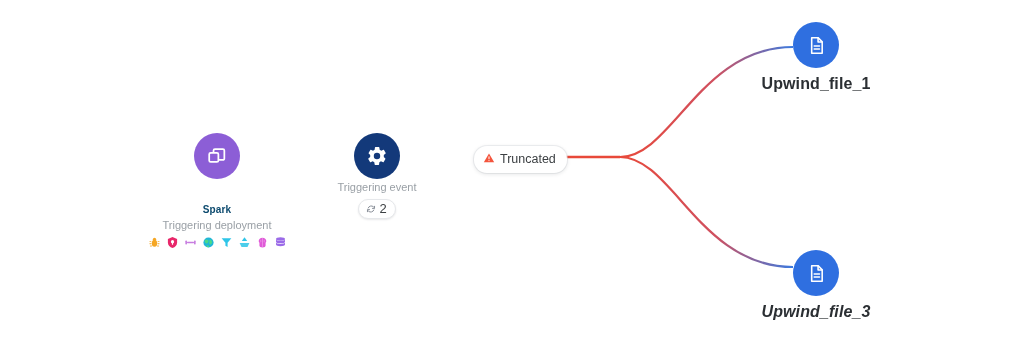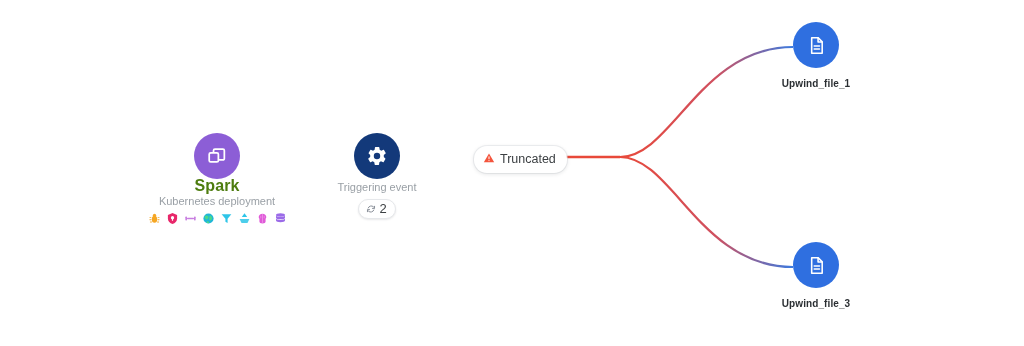--- a/index.html
+++ b/index.html
@@ -41,24 +41,24 @@
     margin: 0 auto;
     display: flex;
     align-items: center;
     justify-content: center;
     position: relative;
     z-index: 3;
   }
   .node-circle svg { display: block; }
 
   .node-title {
-    margin-top: 0;
-    font-size: 16px;
+    margin-top: 24px;
+    font-size: 10px;
     font-weight: bold;
-    color: #4d7c0f;
+    color: #0c4a6e;
     line-height: 14px;
     letter-spacing: 0.1px;
   }
   .node-sub {
     margin-top: 2px;
     font-size: 11px;
     color: #9aa0a6;
     line-height: 13px;
   }
 
@@ -123,25 +123,25 @@
     font-size: 12.5px;
     color: #3c4043;
     line-height: 15px;
     white-space: nowrap;
   }
 
   
   .file-node { left: 816px; }
   #node-file-1 { top: 22px; }
   #node-file-2 { top: 132px; }
-  #node-file-3 { top: 242px; }
+  #node-file-3 { top: 250px; font-style: italic; }
   .file-circle { background: #2f6fe0; }
   .file-title {
     margin-top: 9px;
-    font-size: 10px;
+    font-size: 16px;
     font-weight: bold;
     color: #2b2f33;
     line-height: 14px;
     letter-spacing: 0.1px;
   }
 </style>
 </head>
 <body>
 
 <div id="canvas">
@@ -189,21 +189,21 @@
   <div class="node" id="node-spark">
     <div class="node-circle spark-circle">
       <span>
         <svg width="22" height="22" viewBox="0 0 24 24" fill="none" stroke="#ffffff" stroke-width="1.9" stroke-linejoin="round">
           <rect x="3.5" y="8.5" width="10" height="10" rx="1.6"></rect>
           <path d="M8.2 8.5 V6.1 a1.6 1.6 0 0 1 1.6-1.6 H18.4 a1.6 1.6 0 0 1 1.6 1.6 V14.7 a1.6 1.6 0 0 1 -1.6 1.6 H13.5"></path>
         </svg>
       </span>
     </div>
     <div class="node-title">Spark</div>
-    <div class="node-sub">Kubernetes deployment</div>
+    <div class="node-sub">Triggering deployment</div>
 
     <div class="badge-row">
       <span class="badge-icon">
         <svg width="13" height="13" viewBox="0 0 24 24" fill="#f5a623">
           <ellipse cx="12" cy="13.5" rx="5" ry="6.5"></ellipse>
           <circle cx="12" cy="6.2" r="3"></circle>
           <rect x="2.5" y="9" width="4" height="1.8" rx=".9"></rect>
           <rect x="17.5" y="9" width="4" height="1.8" rx=".9"></rect>
           <rect x="2.5" y="13.5" width="4" height="1.8" rx=".9"></rect>
           <rect x="17.5" y="13.5" width="4" height="1.8" rx=".9"></rect>

